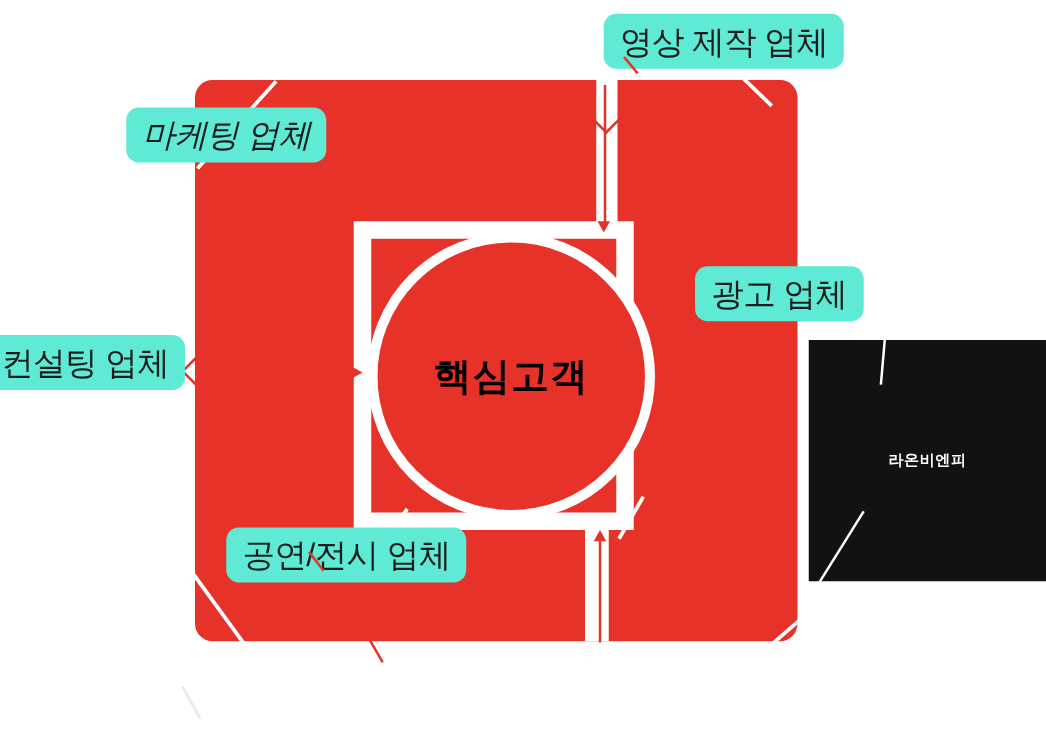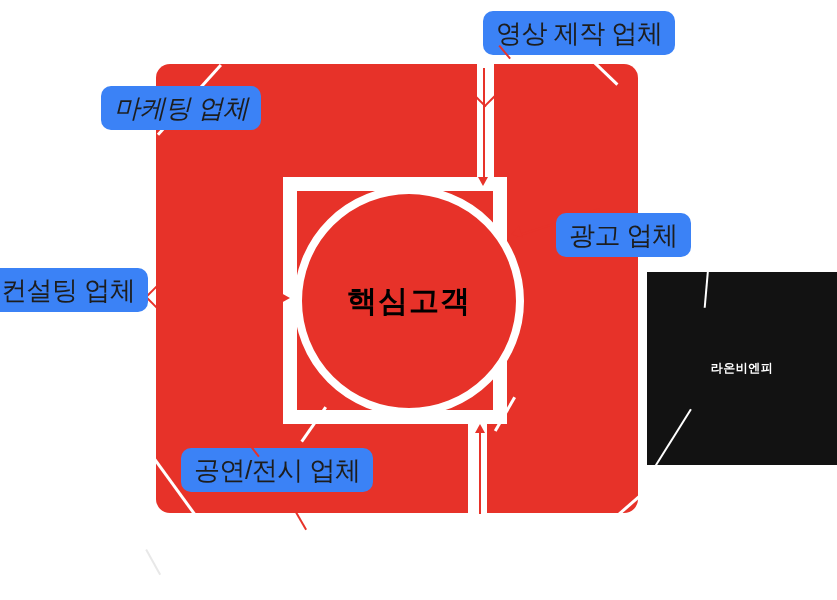--- a/index.html
+++ b/index.html
@@ -16,21 +16,21 @@
   .band-bottom{left:468px;top:424px;width:19px;height:89px;}
   
   .sq{position:absolute;left:283px;top:177px;width:224px;height:247px;
     box-sizing:border-box;border:14px solid #ffffff;z-index:3;background:transparent;}
   
   .circle{position:absolute;left:294px;top:186px;width:230px;height:230px;
     box-sizing:border-box;border:8px solid #ffffff;border-radius:50%;
     background:#e73229;z-index:4;display:flex;align-items:center;justify-content:center;}
   .circle-label{color:#000000;font-size:30px;font-weight:bold;letter-spacing:1px;}
   
-  .lbl{position:absolute;background:#3b82f6;color:#1d1d1d;font-size:26px;
+  .lbl{position:absolute;background:#5eead4;color:#1d1d1d;font-size:26px;
     line-height:1;padding:9px 13px;border-radius:10px;z-index:5;white-space:nowrap;
     letter-spacing:-0.5px;}
   
   .black-box{position:absolute;left:647px;top:272px;width:190px;height:193px;
     background:#121212;z-index:1;display:flex;align-items:center;justify-content:center;}
   .black-box-label{color:#ffffff;font-size:12px;font-weight:bold;letter-spacing:0.5px;}
   
   .seg{position:absolute;height:0;border-top:3px solid #ffffff;
     transform-origin:0 0;z-index:4;}
   .seg.onbox{z-index:2;}
@@ -87,21 +87,21 @@
   <div class="tri tri-ad" style="left:510px;top:228px;"></div>
 
   <div class="seg redseg" style="left:248px;top:441px;width:19px;transform:rotate(52deg);"></div>
   <div class="seg redseg" style="left:297px;top:512px;width:20px;transform:rotate(60deg);"></div>
   <div class="seg redseg" style="left:500px;top:45px;width:17px;transform:rotate(50deg);"></div>
 
   <div class="lbl" style="left:101px;top:86px;font-style:italic;">마케팅 업체</div>
   <div class="lbl" style="left:483px;top:11px;">영상 제작 업체</div>
   <div class="lbl" style="left:556px;top:165px;margin-top:48px;">광고 업체</div>
   <div class="lbl" style="left:-12px;top:268px;">컨설팅 업체</div>
-  <div class="lbl" style="left:181px;top:448px;">공연/전시 업체</div>
+  <div class="lbl" style="left:181px;top:422px;">공연/전시 업체</div>
 
   <div class="black-box">
     <span class="black-box-label">라온비엔피</span>
   </div>
 
   <div class="seg onbox" style="left:709px;top:270px;width:38px;transform:rotate(95deg);border-top-width:2px;"></div>
   <div class="seg onbox" style="left:653px;top:468px;width:70px;transform:rotate(-58deg);border-top-width:2px;"></div>
 
 </div>
 

